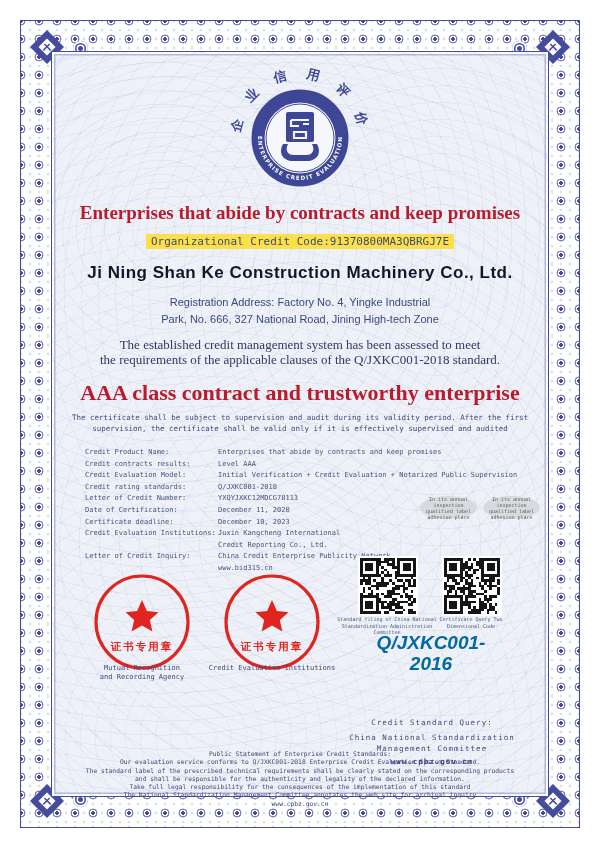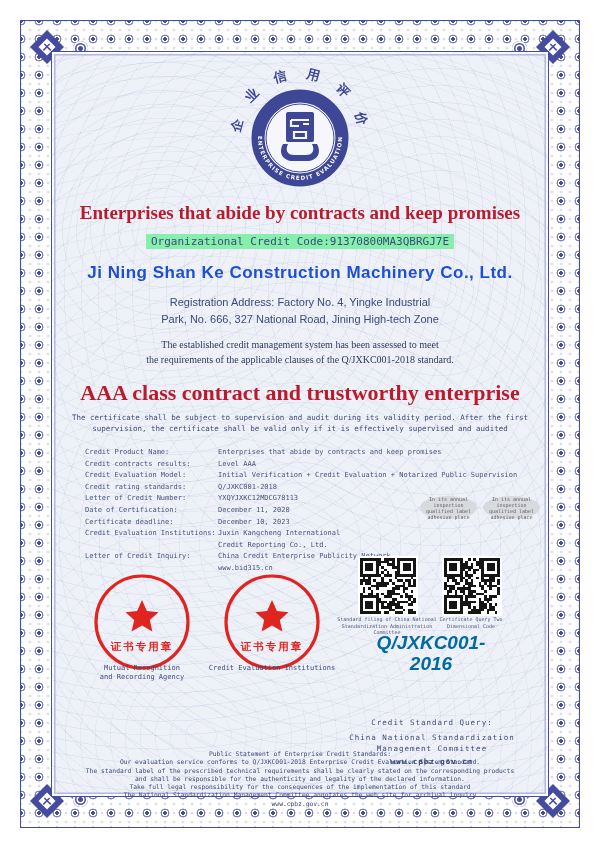--- a/index.html
+++ b/index.html
@@ -27,24 +27,24 @@
   .c-tl{left:14px;top:14px}.c-tr{right:14px;top:14px}.c-bl{left:14px;bottom:14px}.c-br{right:14px;bottom:14px}
   .medal{position:absolute;width:15px;height:15px;border-radius:50%;background:#454c9e;
     box-shadow:inset 0 0 0 2px #fff,inset 0 0 0 3.5px #454c9e,inset 0 0 0 5px #fff;}
   .m-tl{left:52px;top:20px}.m-tr{right:52px;top:20px}.m-bl{left:52px;bottom:20px}.m-br{right:52px;bottom:20px}
 
   .abs{position:absolute;}
   .ctr{left:0;right:0;text-align:center;}
   .badge{left:170px;top:6px;}
   .title{top:150px;font-family:"Liberation Serif",serif;font-weight:bold;font-size:19px;color:#bb1a2b;}
   .code-line{top:183px;font-family:"DejaVu Sans Mono",monospace;font-size:11px;color:#3b4a7c;}
-  .code-band{background:#86efac;padding:1px 5px;}
-  .company{top:211px;font-size:17px;font-weight:bold;color:#1d4ed8;letter-spacing:.5px;}
+  .code-band{background:#fde047;padding:1px 5px;}
+  .company{top:211px;font-size:17px;font-weight:bold;color:#0f172a;letter-spacing:.5px;}
   .address{top:242px;font-family:Liberation Sans, sans-serif;font-size:11px;line-height:16.5px;color:#3b4a7c;}
-  .assessment{top:285px;font-family:"Liberation Serif",serif;font-size:10px;line-height:15px;color:#2f3a5e;}
+  .assessment{top:285px;font-family:"Liberation Serif",serif;font-size:13px;line-height:15px;color:#2f3a5e;}
   .grade{top:328px;font-family:"Liberation Serif",serif;font-weight:bold;font-size:22px;color:#bb1a2b;}
   .supervision{top:360px;font-family:"DejaVu Sans Mono",monospace;font-size:7.5px;line-height:11px;color:#3c4a78;}
   .details{top:395px;left:33px;right:12px;font-family:"DejaVu Sans Mono",monospace;font-size:7px;color:#47537e;}
   .drow{display:flex;align-items:flex-start;line-height:11.6px;}
   .dlabel{width:133px;flex:0 0 133px;}
   .ovals{top:444px;left:368px;display:flex;gap:6px;}
   .oval{width:57px;height:23px;border-radius:50%;background:#d9dade;display:flex;flex-direction:column;
     justify-content:center;text-align:center;font-family:"DejaVu Sans Mono",monospace;font-size:5px;
     line-height:6px;color:#5a5a60;}
   .seal{width:100px;height:100px;}

